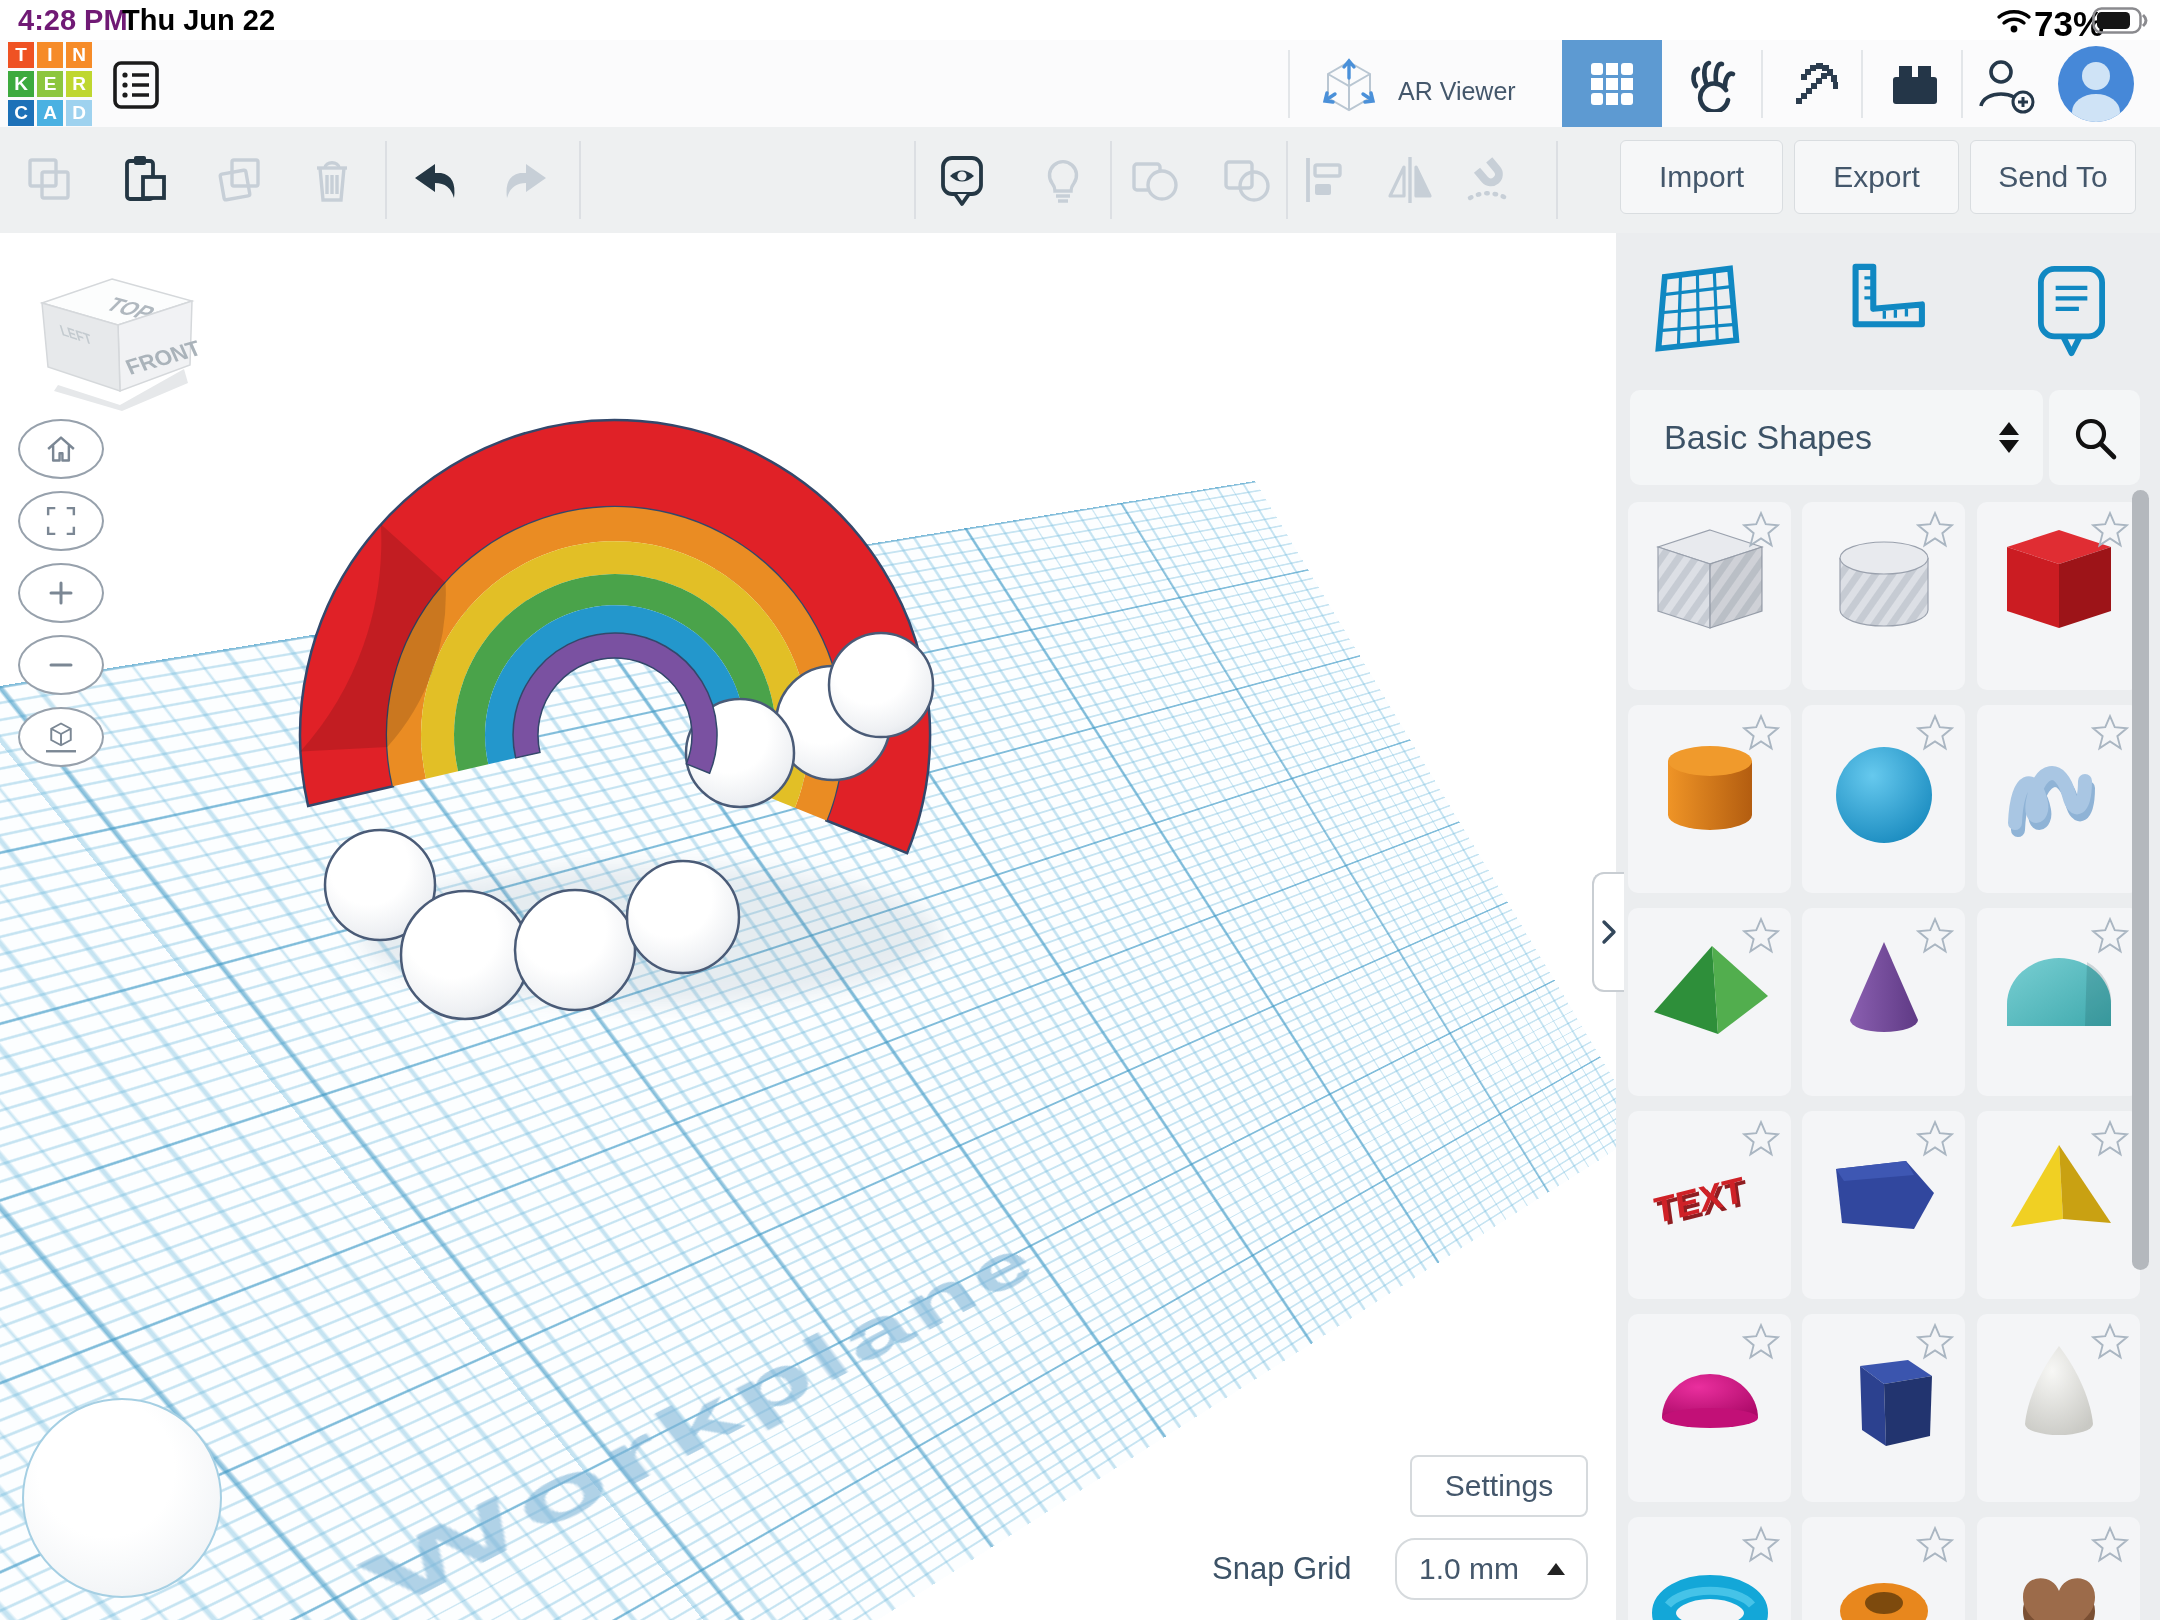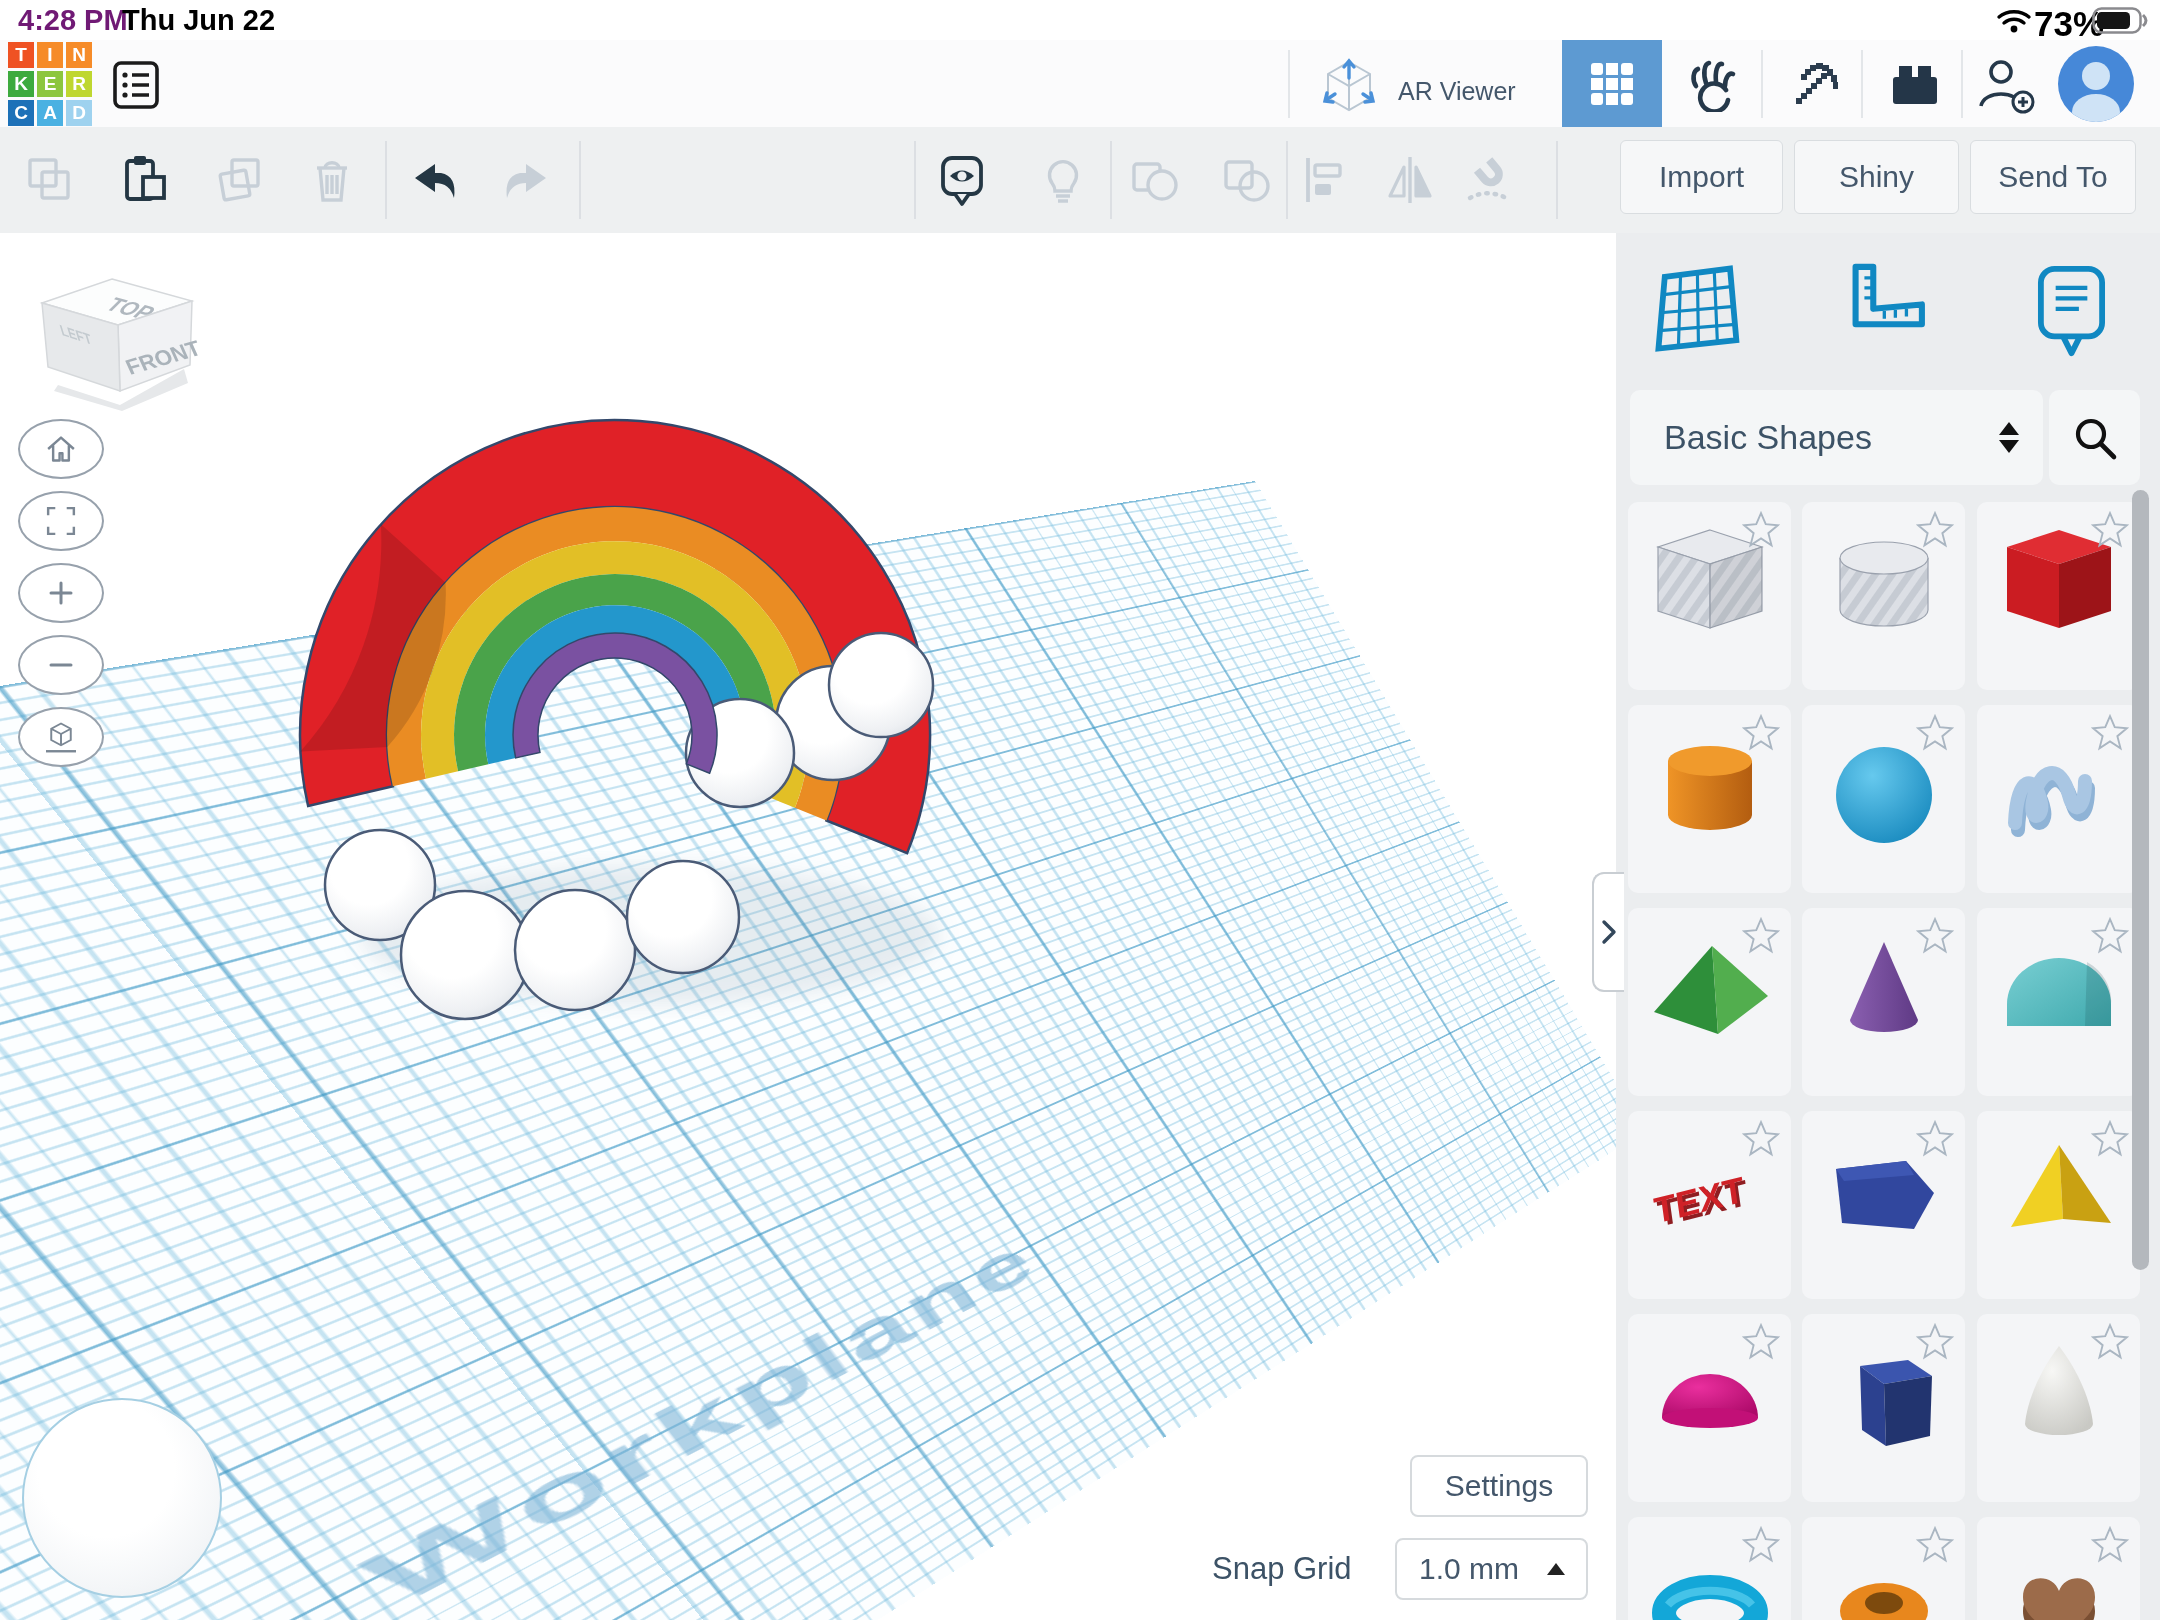--- a/index.html
+++ b/index.html
@@ -38,21 +38,21 @@
        repeating-linear-gradient(0deg,  rgba(110,185,220,0.38) 0 1.5px, transparent 1.5px 12.5px);}
   .wm{left:720px;top:860px;transform:rotate(-90deg);transform-origin:0 0;font-size:65px;font-weight:700;
       letter-spacing:3px;color:rgba(125,180,215,0.60);white-space:nowrap;}
   .navbtn{left:18px;width:86px;height:60px;border:2px solid #97a1ac;border-radius:50%;background:#fff;
           display:flex;align-items:center;justify-content:center;box-sizing:border-box;}
   .bubble{left:22px;top:1165px;width:196px;height:196px;border-radius:50%;border:2px solid #a5cfe3;
           background:radial-gradient(circle at 42% 35%, #ffffff 40%, #f4f6f8 70%, #e7ebee 100%);}
   .settings-btn{left:1410px;top:1222px;width:178px;height:62px;background:#fff;border:2px solid #d6dadd;border-radius:8px;
           font-size:30px;color:#44576b;display:flex;align-items:center;justify-content:center;box-sizing:border-box;}
   .snap-label{left:1212px;top:1318px;font-size:31px;color:#3c5266;}
-  .snap-dd{left:1395px;top:1305px;width:193px;height:62px;background:#fff;border:2px solid #d6dadd;border-radius:8px;
+  .snap-dd{left:1395px;top:1305px;width:193px;height:62px;background:#fff;border:2px solid #d6dadd;border-radius:20px;
           font-size:30px;color:#44576b;display:flex;align-items:center;box-sizing:border-box;padding-left:22px;}
   .tri-up{width:0;height:0;border-left:9px solid transparent;border-right:9px solid transparent;border-bottom:12px solid #222;margin-left:28px;}
   
   #panel{left:1616px;top:233px;width:544px;height:1387px;background:#ebedef;}
   .pico{top:25px;}
   .selector{left:14px;top:157px;width:413px;height:95px;background:#f4f6f7;border-radius:10px;box-sizing:border-box;
             display:flex;align-items:center;padding:0 24px 0 34px;font-size:34px;color:#3c5266;}
   .sortarrows{margin-left:auto;display:flex;flex-direction:column;gap:5px;}
   .sortarrows i{width:0;height:0;border-left:10px solid transparent;border-right:10px solid transparent;display:block;}
   .sa-up{border-bottom:13px solid #111;} .sa-dn{border-top:13px solid #111;}
@@ -295,21 +295,21 @@
   </svg>
   <svg class="abs ticon" style="left:1460px" viewBox="0 0 56 56">
     <path d="M18,12 h8 v12 a4,4 0 0 0 8,0 V12 h8 v12 a12,12 0 0 1 -24,0 Z" transform="rotate(-40 28 22)" fill="#c7cfd7"></path>
     <path d="M10,46 Q28,36 48,47" stroke="#c7cfd7" stroke-width="4.5" stroke-dasharray="1.5 7" stroke-linecap="round" fill="none"></path>
   </svg>
   <div class="abs tb-div" style="left:1556px"></div>
   <div class="abs tb-btn" style="left:1620px;width:163px">
       <span>Import</span>
     </div>
   <div class="abs tb-btn" style="left:1794px;width:165px">
-      <span>Shiny</span>
+      <span>Export</span>
     </div>
   <div class="abs tb-btn" style="left:1970px;width:166px">
       <span>Send To</span>
     </div>
 </div>
 
 <div id="canvas" class="abs">
   <div id="workplane" class="abs">
     <div class="abs wm">Workplane</div>
   </div>

